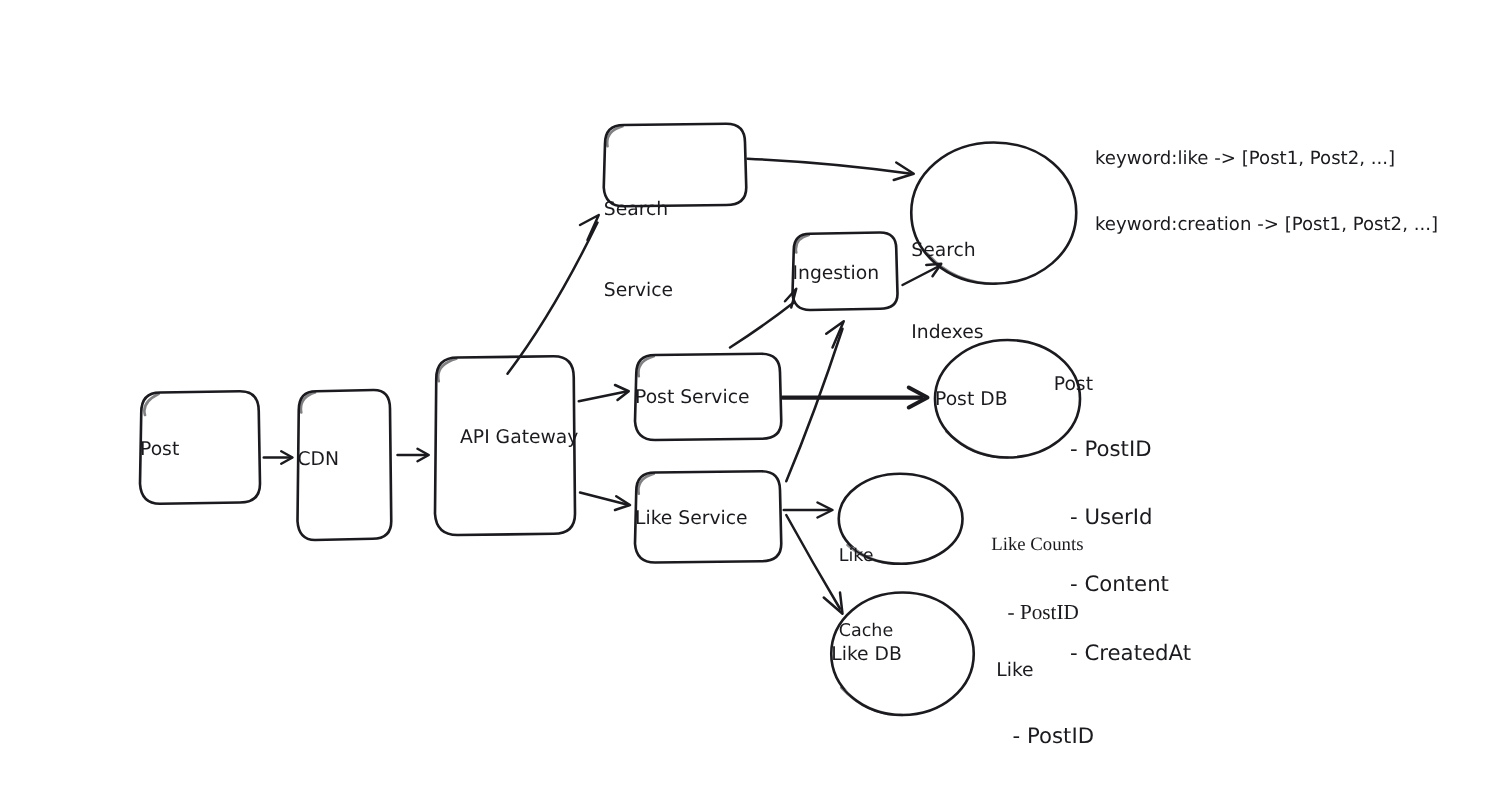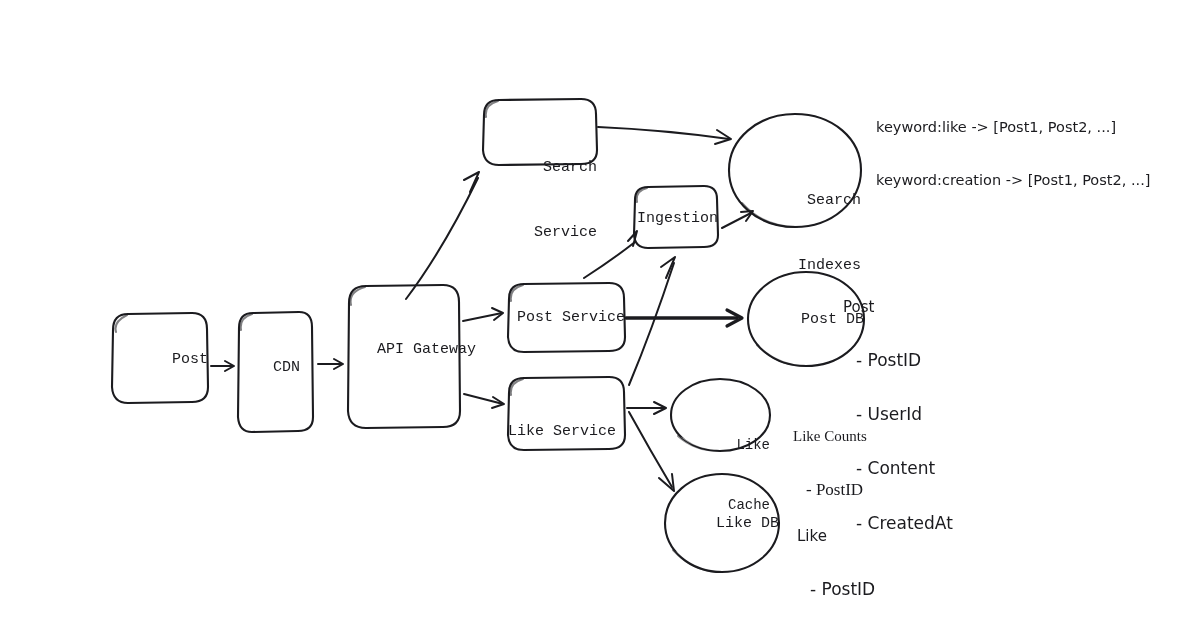--- a/index.html
+++ b/index.html
@@ -27,24 +27,23 @@
     height: 630px;
   }
   .node-label, .anno {
     position: absolute;
     color: #1b1b1f;
     font-family: "DejaVu Sans", sans-serif;
     white-space: pre;
     pointer-events: none;
   }
   .node-label {
-    text-align: right;
+    text-align: left;
     line-height: 1.28;
     font-size: 15px;
-    font-family: Liberation Mono, monospace;
   }
   .node-label.two-line { line-height: 1.45; }
   .anno {
     font-size: 15px;
     line-height: 1.05;
     text-align: left;
   }
   .anno-title { font-size: 15px; }
   .anno-item { font-size: 17px; padding-left: 13px; }
   .anno-row { margin-bottom: 5px; }
@@ -177,34 +176,34 @@
     </g>
 
     <g>
       <path class="edge" d="M722 228 L751 213"></path>
       <path class="head" d="M741 212 L753 211 L746 221"></path>
     </g>
   </svg>
 
   <div class="node-label" style="left:112px; top:350px; width:96px;">Post</div>
 
-  <div class="node-label" style="left:248px; top:358px; width:52px;">CDN</div>
+  <div class="node-label" style="left:238px; top:358px; width:52px;">CDN</div>
 
   <div class="node-label" style="left:348px; top:340px; width:108px;margin-left:20px;">API Gateway</div>
 
   <div class="node-label two-line" style="left:483px; top:113px; width:114px;">
     <div>Search</div>
     <div>Service</div>
   </div>
 
   <div class="node-label" style="left:634px; top:209px; width:84px;">Ingestion</div>
 
   <div class="node-label" style="left:508px; top:308px; width:117px;">Post Service</div>
 
-  <div class="node-label" style="left:508px; top:405px; width:97px;margin-top:17px;">Like Service</div>
+  <div class="node-label" style="left:508px; top:405px; width:97px;">Like Service</div>
 
   <div class="node-label two-line" style="left:729px; top:146px; width:132px;">
     <div>Search</div>
     <div>Indexes</div>
   </div>
 
   <div class="node-label" style="left:748px; top:310px; width:116px;">Post DB</div>
 
   <div class="node-label two-line" style="left:671px; top:394px; width:99px; font-size:14px;">
     <div>Like</div>

